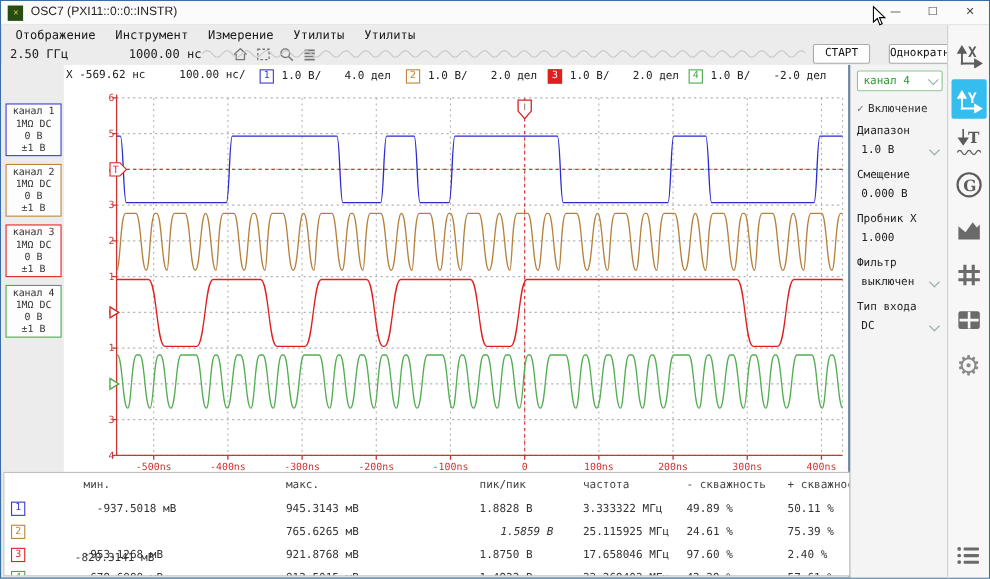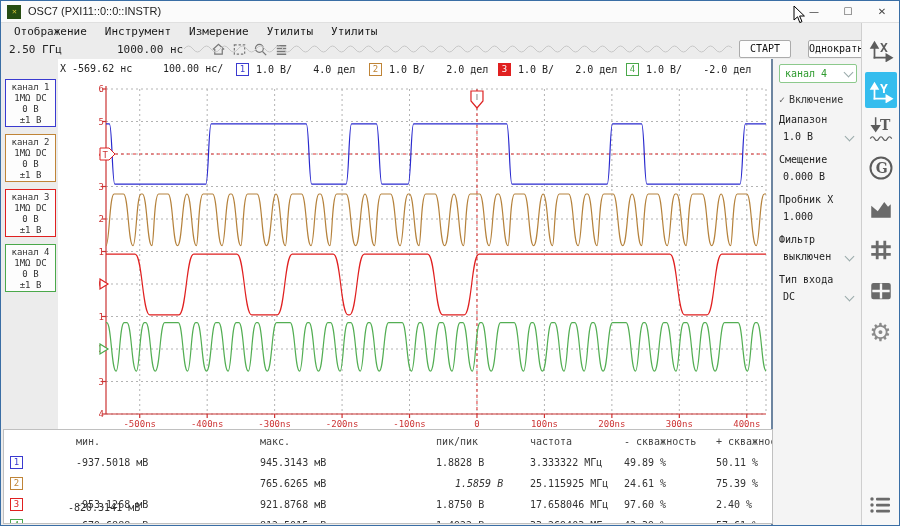--- a/index.html
+++ b/index.html
@@ -39,21 +39,21 @@
   .sr-item { position:absolute; top:4px; white-space:nowrap; }
   .sr-cluster { display:flex; align-items:center; gap:7px; }
   .sr-off { margin-left:14px; }
   .badge { display:inline-block; width:13px; height:13px; border:1px solid; font-size:9px;
            line-height:11px; text-align:center; background:#fff; flex:none; }
   .badge.filled { color:#fff !important; }
 
   
   .chan-box { position:absolute; left:4px; width:51px; height:48px; background:#fdfdfd;
               border:1px solid; text-align:center; font-size:9px; line-height:11px;
-              padding-top:2px; color:#333; }
+              padding-top:2px; color:#333;margin-top:15px; }
   .chan-box .cb-t { font-size:9px; }
 
   
   #scope { position:absolute; left:41px; top:22px; }
   .grid { stroke:#b3b3b3; stroke-width:1; stroke-dasharray:2,3; fill:none; }
   .axis { stroke:#cc3333; stroke-width:1.2; fill:none; }
   .trigline { stroke:#dd3333; stroke-width:1; stroke-dasharray:3,3; fill:none; }
   .ylab, .xlab { font:9px "DejaVu Sans Mono",monospace; fill:#cc3333; }
 
   
@@ -373,21 +373,21 @@
   </div>
 
   <div class="meas-table" id="meas-table">
       <div class="mt-cell mt-head" style="left: 72px; top: 6px;">мин.</div>
       <div class="mt-cell mt-head" style="left: 256px; top: 6px;">макс.</div>
       <div class="mt-cell mt-head" style="left: 432px; top: 6px;">пик/пик</div>
       <div class="mt-cell mt-head" style="left: 526px; top: 6px; text-align: center;">частота</div>
       <div class="mt-cell mt-head" style="left: 620px; top: 6px;">- скважность</div>
       <div class="mt-cell mt-head" style="left: 712px; top: 6px;">+ скважность</div>
       <div class="mt-cell badge" style="left: 6px; top: 26px; border-color: rgb(58, 58, 208); color: rgb(58, 58, 208);">1</div>
-      <div class="mt-cell " style="left: 72px; top: 27px;">-937.5018 мВ</div>
+      <div class="mt-cell " style="left: 84px; top: 27px;">-937.5018 мВ</div>
       <div class="mt-cell " style="left: 256px; top: 27px;">945.3143 мВ</div>
       <div class="mt-cell " style="left: 432px; top: 27px;">1.8828 В</div>
       <div class="mt-cell " style="left: 526px; top: 27px;">3.333322 МГц</div>
       <div class="mt-cell " style="left: 620px; top: 27px;">49.89 %</div>
       <div class="mt-cell " style="left: 712px; top: 27px;">50.11 %</div>
       <div class="mt-cell badge" style="left: 6px; top: 47px; border-color: rgb(191, 132, 55); color: rgb(191, 132, 55);">2</div>
       <div class="mt-cell " style="left: 64px; top: 48px; margin-top: 24px;">-820.3141 мВ</div>
       <div class="mt-cell " style="left: 256px; top: 48px;">765.6265 мВ</div>
       <div class="mt-cell " style="left: 451px; top: 48px; font-style: italic;">1.5859 В</div>
       <div class="mt-cell " style="left: 526px; top: 48px;">25.115925 МГц</div>

